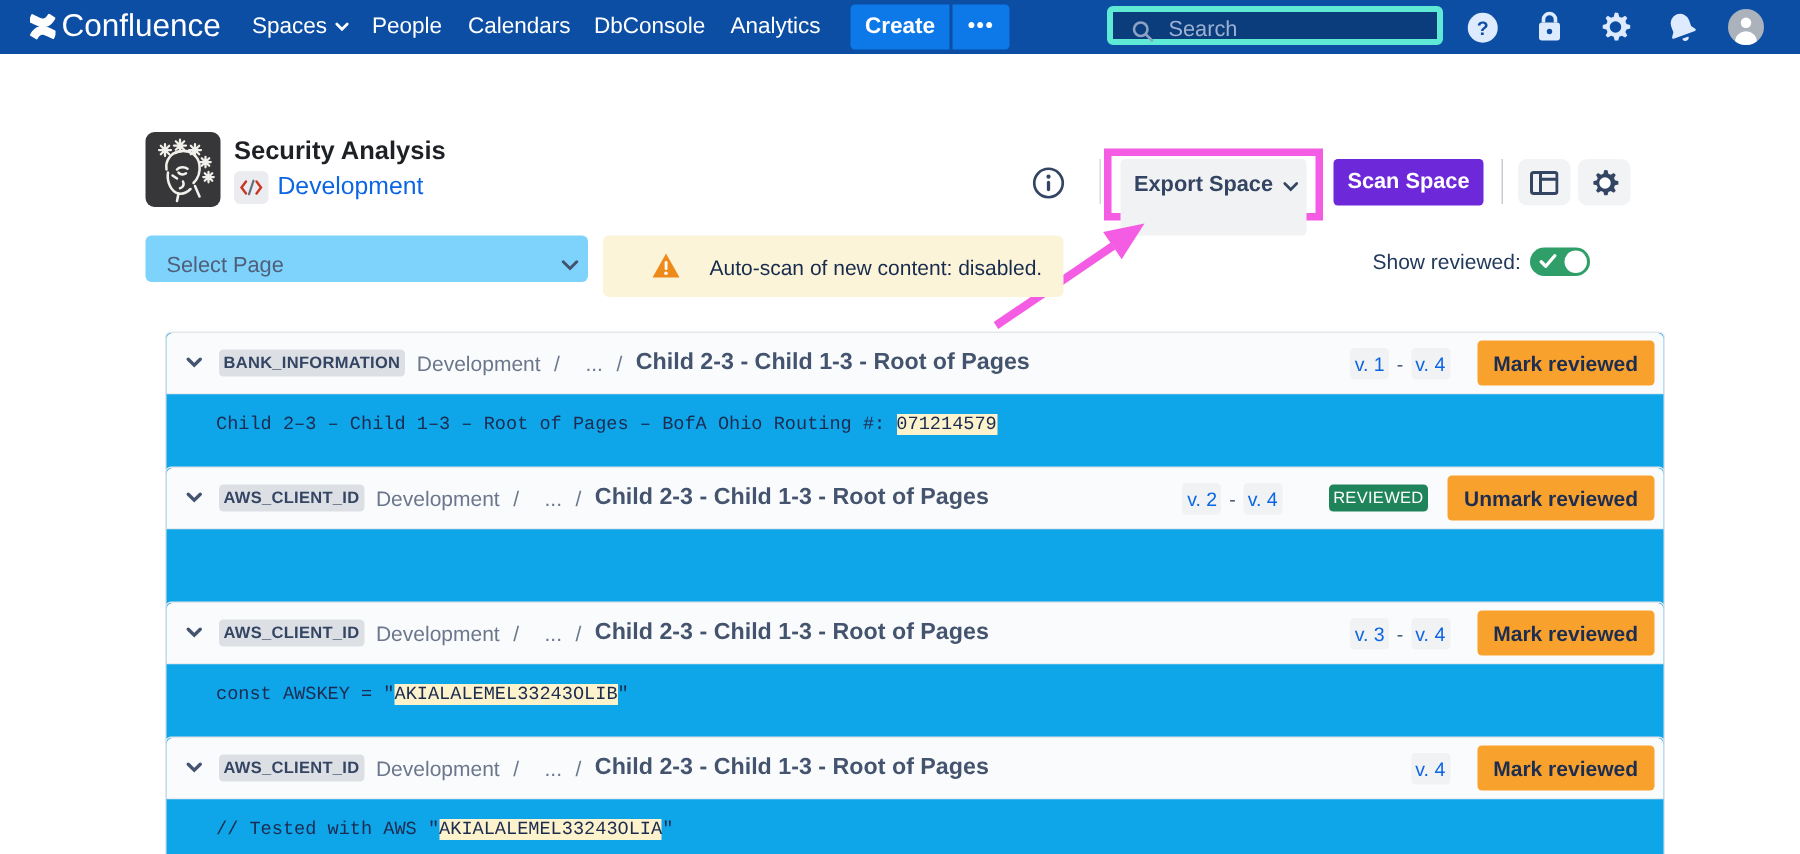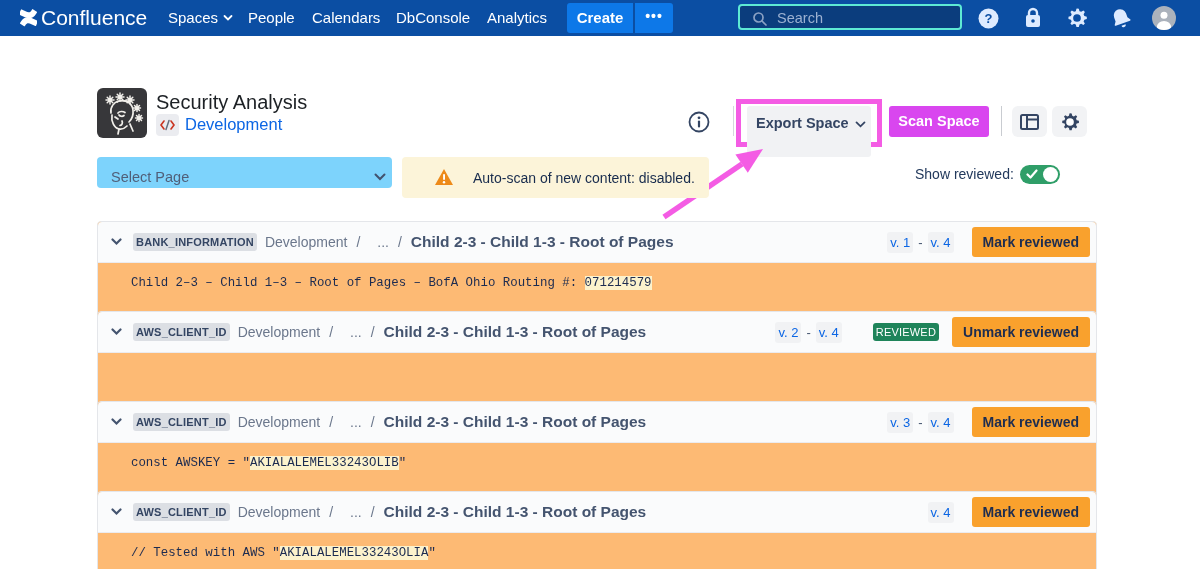--- a/index.html
+++ b/index.html
@@ -7,46 +7,46 @@
     font-family:"Liberation Sans", sans-serif; }
   .abs { position:absolute; }
   
   #nav { position:absolute; left:0; top:0; width:1200px; height:36px; background:#0b4ea3; }
   .navitem { color:#fff; font-size:15px; position:absolute; top:9px; }
   #create { position:absolute; left:567px; top:3px; width:66px; height:30px; background:#0d78e8;
     border-radius:3px 0 0 3px; color:#fff; font-weight:bold; font-size:15px; text-align:center; line-height:30px; }
   #more { position:absolute; left:635px; top:3px; width:38px; height:30px; background:#0d78e8;
     border-radius:0 3px 3px 0; color:#fff; font-weight:bold; font-size:14px; text-align:center; line-height:26px; letter-spacing:1px;}
   #search { position:absolute; left:738px; top:4px; width:224px; height:26px; background:#0b3d7d;
-    border:2px solid #5eead4; border-radius:4px; }
+    border:4px solid #5eead4; border-radius:4px; }
   #search .ph { position:absolute; left:37px; top:4px; color:#9cb1d1; font-size:14.5px; }
   
   #spacelogo { position:absolute; left:97px; top:88px; width:50px; height:50px; background:#37373a; border-radius:6px; }
-  #title { position:absolute; left:156px; top:91px; font-size:20px; font-weight:normal; color:#1d2125; }
+  #title { position:absolute; left:156px; top:91px; font-size:17px; font-weight:bold; color:#1d2125; }
   #subicon { position:absolute; left:156px; top:114px; width:23px; height:22px; background:#ebecf0; border-radius:4px;
      text-align:center; }
   #devlink { position:absolute; left:185px; top:115px; font-size:16.5px; color:#0c66e4; }
   
   #pinkbox { position:absolute; left:736px; top:99px; width:146px; height:48px; border:5px solid #f45ce4; }
   #exportbtn { position:absolute; left:747px; top:106px; width:124px; height:51px; background:#f1f2f4; border-radius:3px;
     color:#344563; font-size:14.5px; font-weight:bold; line-height:34px; text-align:left; padding-left:9px; }
-  #scanbtn { position:absolute; left:889px; top:106px; width:100px; height:31px; background:#d946ef; border-radius:3px;
+  #scanbtn { position:absolute; left:889px; top:106px; width:100px; height:31px; background:#6d28d9; border-radius:3px;
     color:#fff; font-size:14.5px; font-weight:bold; text-align:center; line-height:31px; }
   .vdiv { position:absolute; width:1px; background:#c9ccd1; }
   .iconbtn { position:absolute; top:106px; width:35px; height:31px; background:#f2f3f5; border-radius:6px; }
   
   #selectpage { position:absolute; left:97px; top:157px; width:295px; height:31px; background:#7dd3fc; border-radius:4px;
     color:#505f79; font-size:14.5px; line-height:41px; padding-left:14px; }
   #warnbox { position:absolute; left:402px; top:157px; width:307px; height:41px; background:#fcf4d9; border-radius:4px; }
   #warntext { position:absolute; left:71px; top:13px; font-size:14px; color:#172b4d; }
   #showrev { position:absolute; left:915px; top:166px; font-size:14px; color:#22395c; }
   #toggle { position:absolute; left:1020px; top:165px; width:40px; height:19px; background:#2f9e68; border-radius:10px; }
   #toggle .knob { position:absolute; right:2px; top:2px; width:15px; height:15px; background:#fff; border-radius:50%; }
   
-  .card { position:absolute; left:97px; width:1000px; height:97px; background:#fdba74;
+  .card { position:absolute; left:110px; width:1000px; height:97px; background:#0ea5e9;
     border:1px solid #e4e6ea; border-radius:4px; }
   .chead { position:absolute; left:0; top:0; right:0; height:41px; background:#fafbfc;
     border-bottom:1px solid #ebecf0; border-radius:4px 4px 0 0; display:flex; align-items:center; }
   .chev { margin-left:13px; flex:0 0 auto; }
   .tag { margin-left:11px; background:#dcdfe4; border-radius:3px; color:#344563; font-size:11px; font-weight:bold;
     letter-spacing:0.2px; padding:3px 3px; }
   .crumb1 { margin-left:8px; color:#6b778c; font-size:14px; }
   .crumb2 { color:#44546f; font-size:15.5px; font-weight:bold; }
   .sep { color:#6b778c; font-size:14px; margin:0 9px; }
   .rspace { flex:1; }

